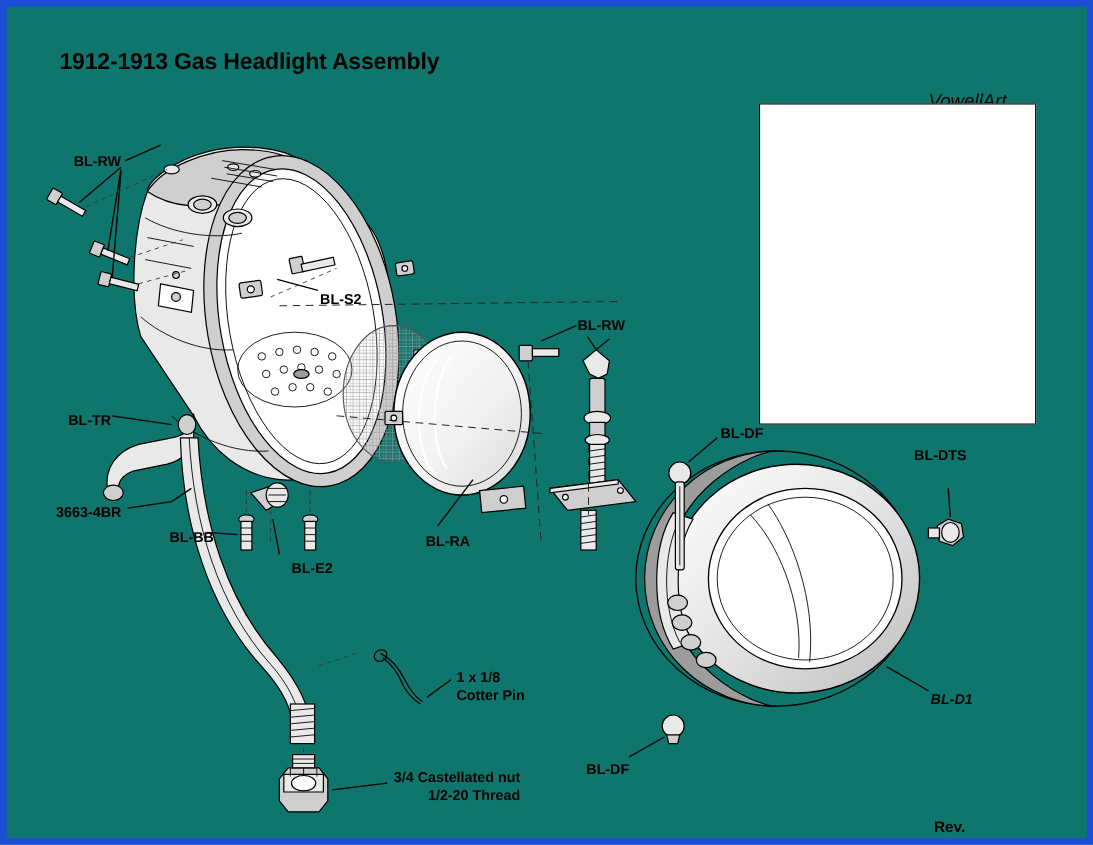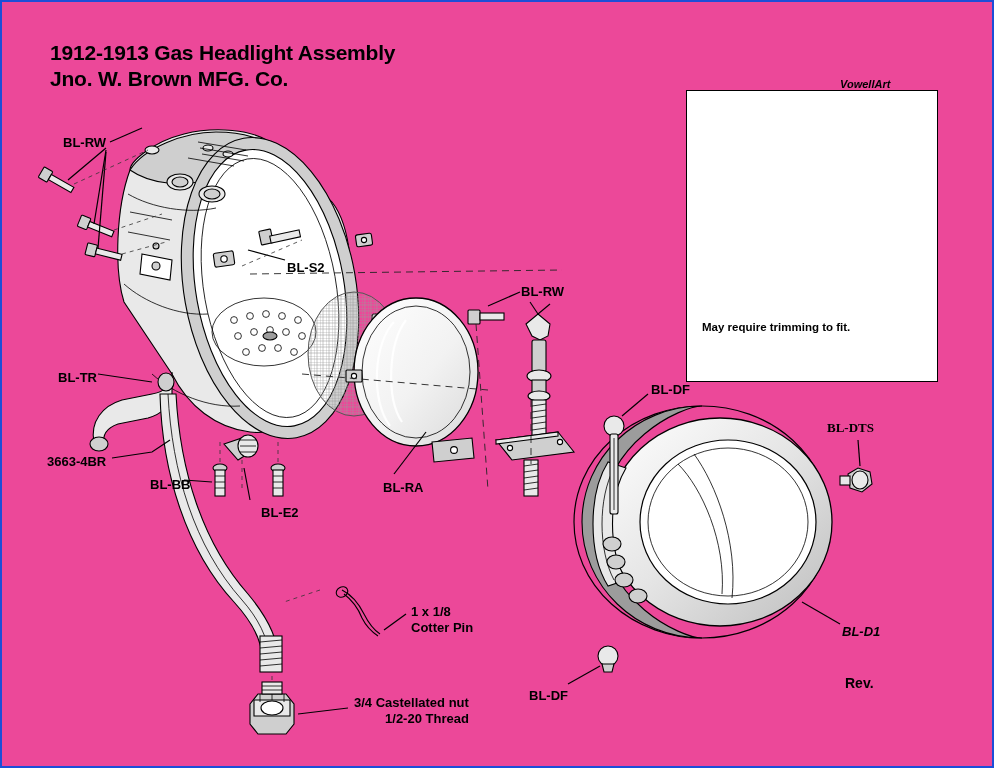--- a/index.html
+++ b/index.html
@@ -7,40 +7,40 @@
     padding: 0;
     background: #ffffff;
   }
   body {
     font-family: "Liberation Sans", sans-serif;
   }
   #page {
     position: relative;
     width: 994px;
     height: 768px;
-    background: #ec4899;
-    border: 2px solid #1d4ed8;
+    background: #0f766e;
+    border: 6px solid #1d4ed8;
     box-sizing: border-box;
     overflow: hidden;
   }
   .abs { position: absolute; }
   .title-block {
     left: 48px;
     top: 38px;
     font-size: 21px;
     font-weight: bold;
     line-height: 1.25;
     color: #000;
     letter-spacing: -0.2px;
   }
   .artist-credit {
     left: 838px;
     top: 76px;
-    font-size: 11px;
-    font-weight: bold;
+    font-size: 17px;
+    font-weight: normal;
     font-style: italic;
     color: #000;
   }
   .label {
     font-size: 13px;
     font-weight: bold;
     color: #000;
     white-space: pre;
     line-height: 1.2;
   }
@@ -58,21 +58,21 @@
     top: 306px;
     width: 228px;
     font-size: 11.5px;
     font-weight: bold;
     line-height: 1.32;
     color: #000;
   }
   .note-text .para2 { margin-top: 12px; display: block; font-weight: bold; }
   .rev {
     left: 843px;
-    top: 673px;
+    top: 737px;
     font-size: 14px;
     font-weight: bold;
   }
   svg.layer {
     position: absolute;
     left: 0; top: 0;
     width: 994px; height: 768px;
     overflow: visible;
   }
   .ln { fill: none; stroke: #000; stroke-width: 1.1; }
@@ -379,44 +379,42 @@
     <g>
       <polygon class="hexfill" points="810,128 876,166 876,242 810,280 744,242 744,166"></polygon>
       <polygon fill="url(#fiber)" stroke="#8a8a8a" stroke-width="1" points="810,140 866,172 866,236 810,268 754,236 754,172"></polygon>
       <text class="hextext" x="810" y="212" text-anchor="middle">6940HP</text>
     </g>
 
   </svg>
 
   <div class="abs title-block">
     <div>1912-1913 Gas Headlight Assembly</div>
-    <div>Jno. W. Brown MFG. Co.</div>
   </div>
 
   <div class="abs artist-credit">VowellArt</div>
 
   <div class="abs note-box"></div>
 
   <div class="abs note-text">
-    <span class="para2">May require trimming to fit.</span>
   </div>
 
   <div class="abs rev">Rev.</div>
 
   <div id="callout-layer">
       <div class="abs label" style="left: 61px; top: 133px;">BL-RW</div>
       <div class="abs label" style="left: 285px; top: 258px;">BL-S2</div>
       <div class="abs label" style="left: 519px; top: 282px;">BL-RW</div>
       <div class="abs label" style="left: 56px; top: 368px;">BL-TR</div>
       <div class="abs label" style="left: 45px; top: 452px;">3663-4BR</div>
       <div class="abs label" style="left: 148px; top: 475px;">BL-BB</div>
       <div class="abs label" style="left: 222px; top: 503px; margin-left: 37px;">BL-E2</div>
       <div class="abs label" style="left: 357px; top: 478px; padding-left: 24px;">BL-RA</div>
       <div class="abs label" style="left: 649px; top: 380px;">BL-DF</div>
-      <div class="abs label" style="left: 825px; top: 418px; font-family: Liberation Serif, serif;">BL-DTS</div>
+      <div class="abs label" style="left: 825px; top: 400px;">BL-DTS</div>
       <div class="abs label" style="left: 840px; top: 622px; font-style: italic;">BL-D1</div>
       <div class="abs label" style="left: 527px; top: 686px;">BL-DF</div>
       <div class="abs label" style="left: 409px; top: 602px;">1 x 1/8
 Cotter Pin</div>
       <div class="abs label" style="left: 352px; top: 693px; text-align: right;">3/4 Castellated nut
 1/2-20 Thread</div>
     </div>
 
 </div>
 

